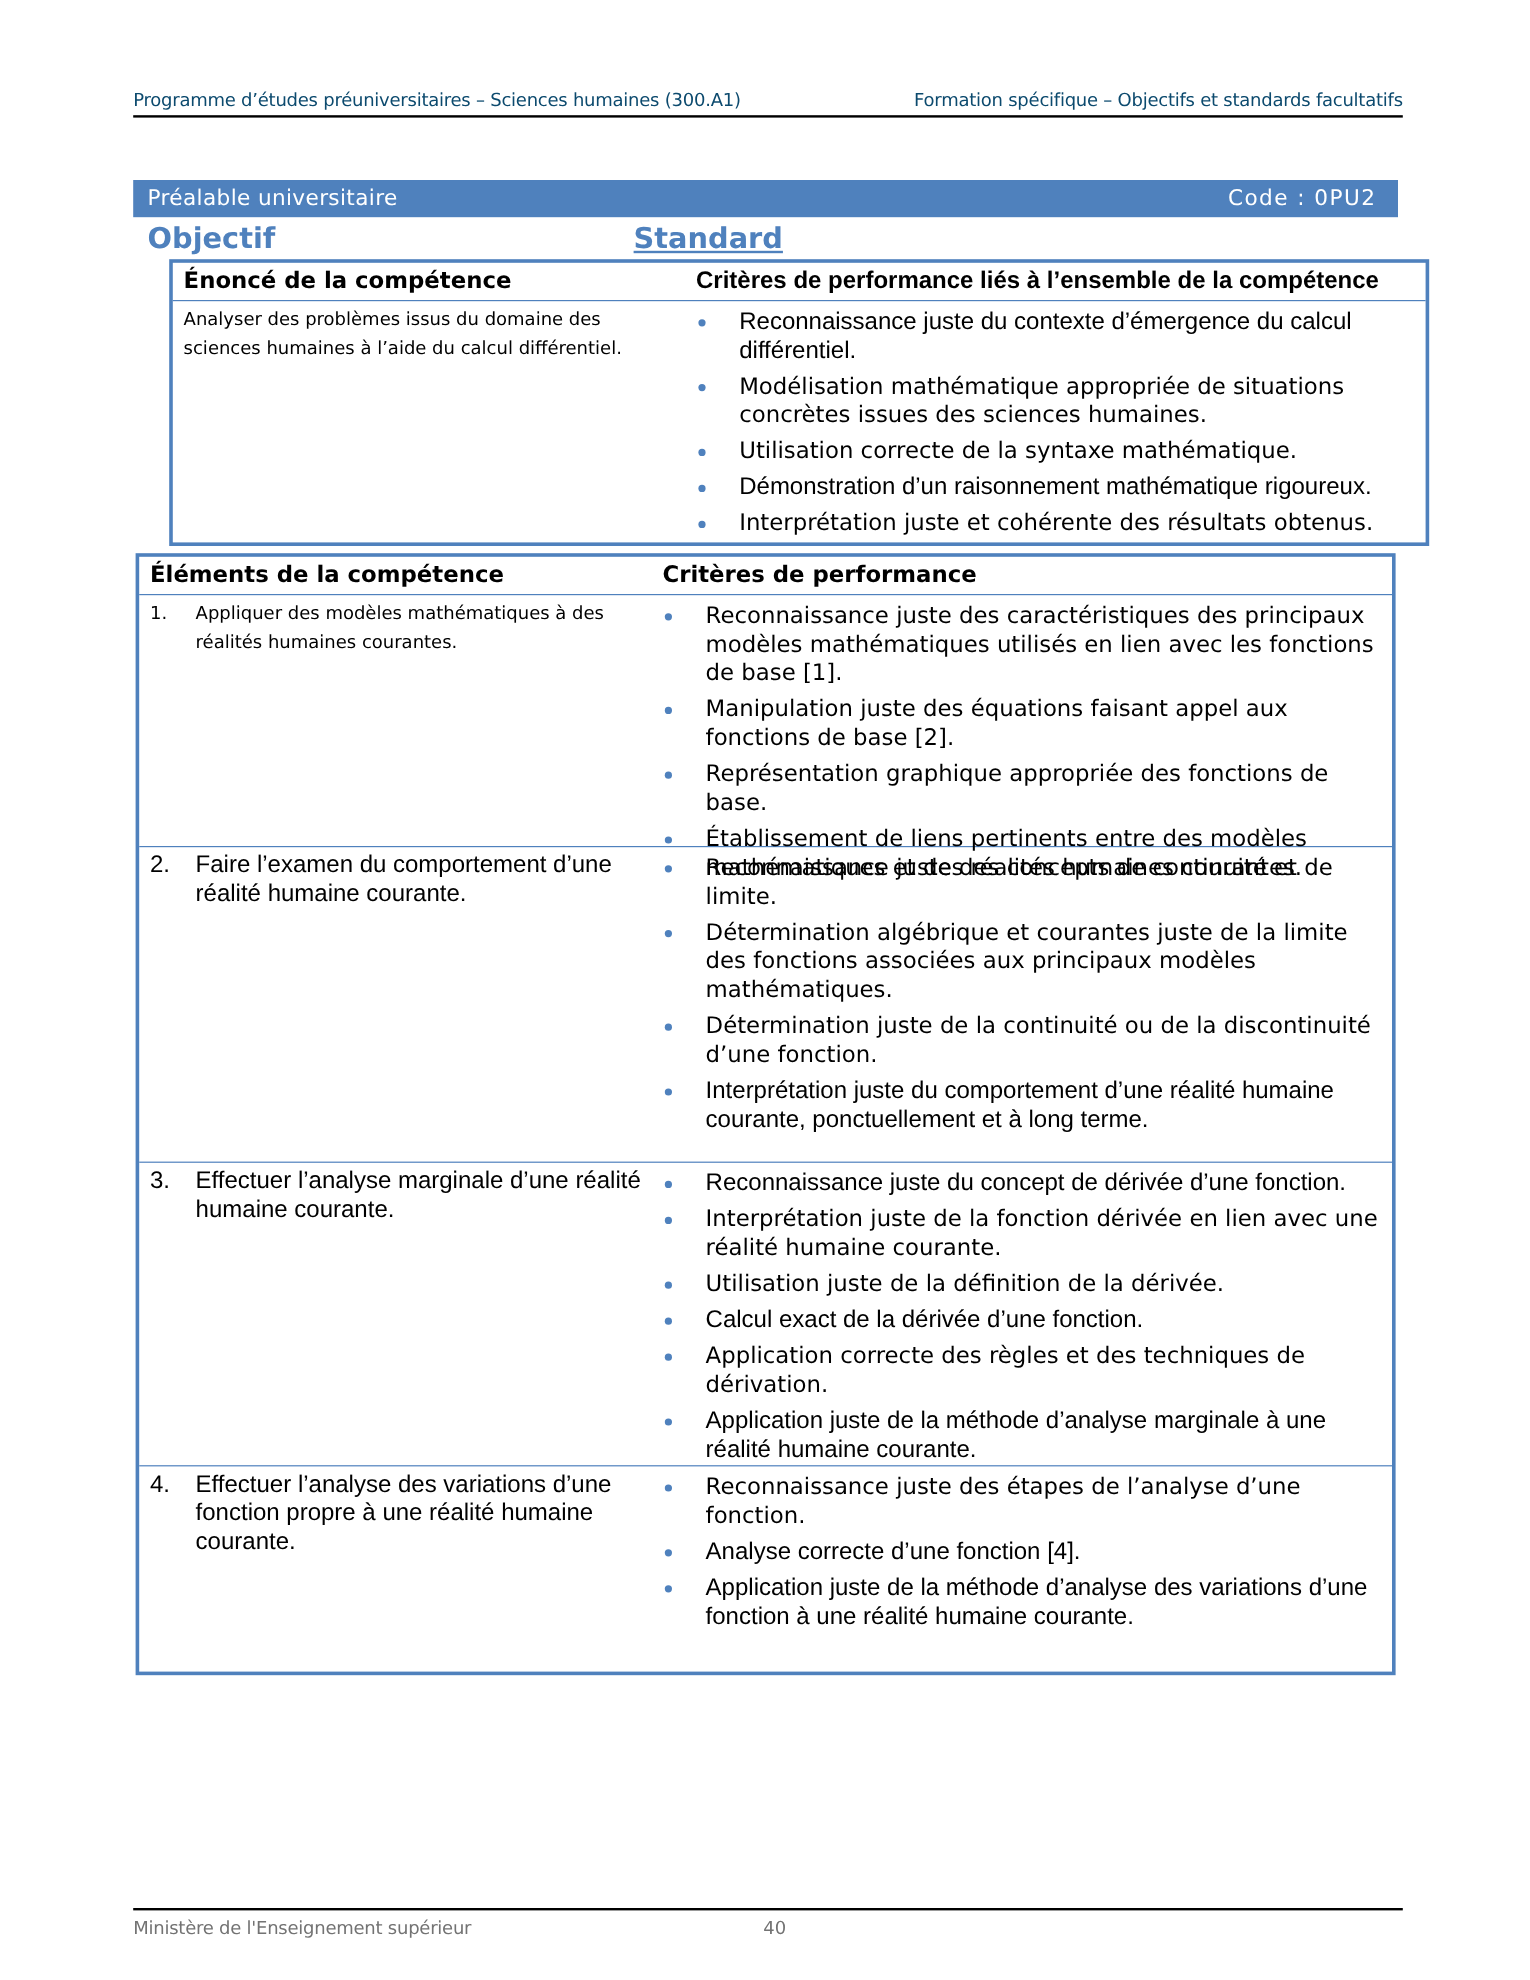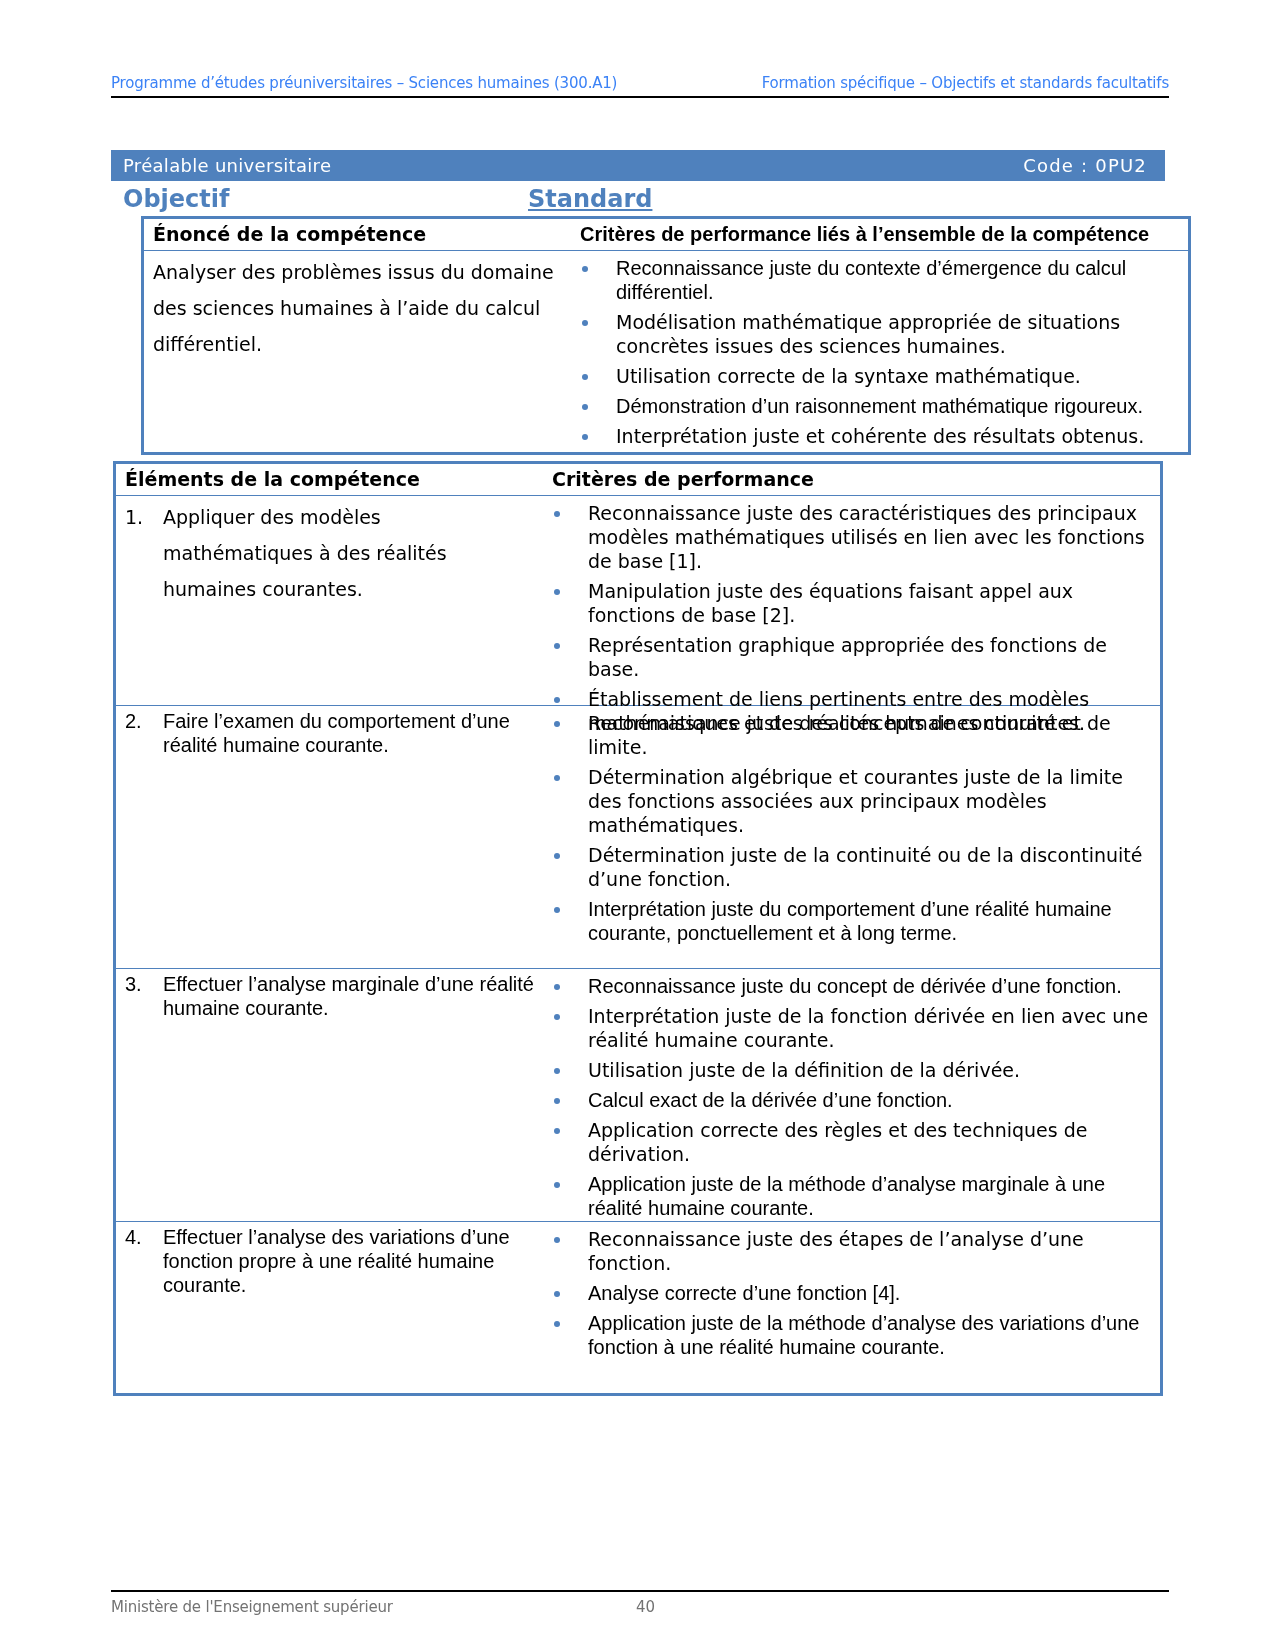--- a/index.html
+++ b/index.html
@@ -1,18 +1,18 @@
 <!DOCTYPE html>
 <html><head>
 <meta charset="utf-8">
 <style>
   html, body { margin: 0; padding: 0; background: #ffffff; }
   body { width: 1275px; height: 1650px; position: relative; font-family: "DejaVu Sans", sans-serif; color: #000; }
 
-  .page-header { position: absolute; left: 111px; top: 72px; width: 1058px; height: 24px; border-bottom: 2px solid #000; font-size: 15px; color: #3b82f6; }
+  .page-header { position: absolute; left: 111px; top: 72px; width: 1058px; height: 24px; border-bottom: 2px solid #000; font-size: 15px; color: #0c4a6e; }
   .page-header .left { position: absolute; left: 0; top: 2px; letter-spacing: -0.2px; }
   .page-header .right { position: absolute; right: 0; top: 2px; letter-spacing: -0.2px; }
 
   .banner { position: absolute; left: 111px; top: 150px; width: 1054px; height: 31px; background: #4f81bd; color: #ffffff; font-size: 18px; letter-spacing: 0.3px; }
   .banner .left { position: absolute; left: 12px; top: 5px; }
   .banner .right { position: absolute; right: 18px; top: 5px; letter-spacing: 1.2px; }
 
   .section-titles { position: absolute; left: 111px; top: 182px; width: 1054px; height: 20px; color: #4f81bd; font-weight: bold; font-size: 24px; }
   .section-titles .left { position: absolute; left: 12px; top: 3px; }
   .section-titles .right { position: absolute; left: 417px; top: 3px; text-decoration: underline; }
@@ -23,21 +23,21 @@
 
   .row { position: relative; border-bottom: 1px solid #4f81bd; box-sizing: border-box; }
   .row:last-child { border-bottom: none; }
   .col-left { position: absolute; left: 9px; top: 0; width: 410px; }
   .col-right { position: absolute; left: 436px; top: 0; width: 600px; }
 
   .hdr-row { height: 32px; }
   .hdr-row .cell-text { font-weight: bold; font-size: 19px; padding-top: 4px; }
   .hdr-row.arial .cell-text { font-family: "Liberation Sans", sans-serif; font-size: 20px; }
 
-  .txt { font-size: 19px; line-height: 36px; }
+  .txt { font-size: 15px; line-height: 24px; }
   .txt-arial { font-family: "Liberation Sans", sans-serif; font-size: 20px; line-height: 24px; }
 
   ul.bullets { list-style: none; margin: 0; padding: 0; }
   ul.bullets li { position: relative; padding-left: 36px; margin-bottom: 6px; font-size: 19px; line-height: 24px; }
   ul.bullets li.arial { font-family: "Liberation Sans", sans-serif; font-size: 20px; }
   ul.bullets li .dot { position: absolute; left: 2px; top: 10px; width: 6px; height: 6px; border-radius: 50%; background: #4f81bd; }
 
   .num-item { position: relative; padding-left: 38px; }
   .num-item .num { position: absolute; left: 0; top: 0; }
 

